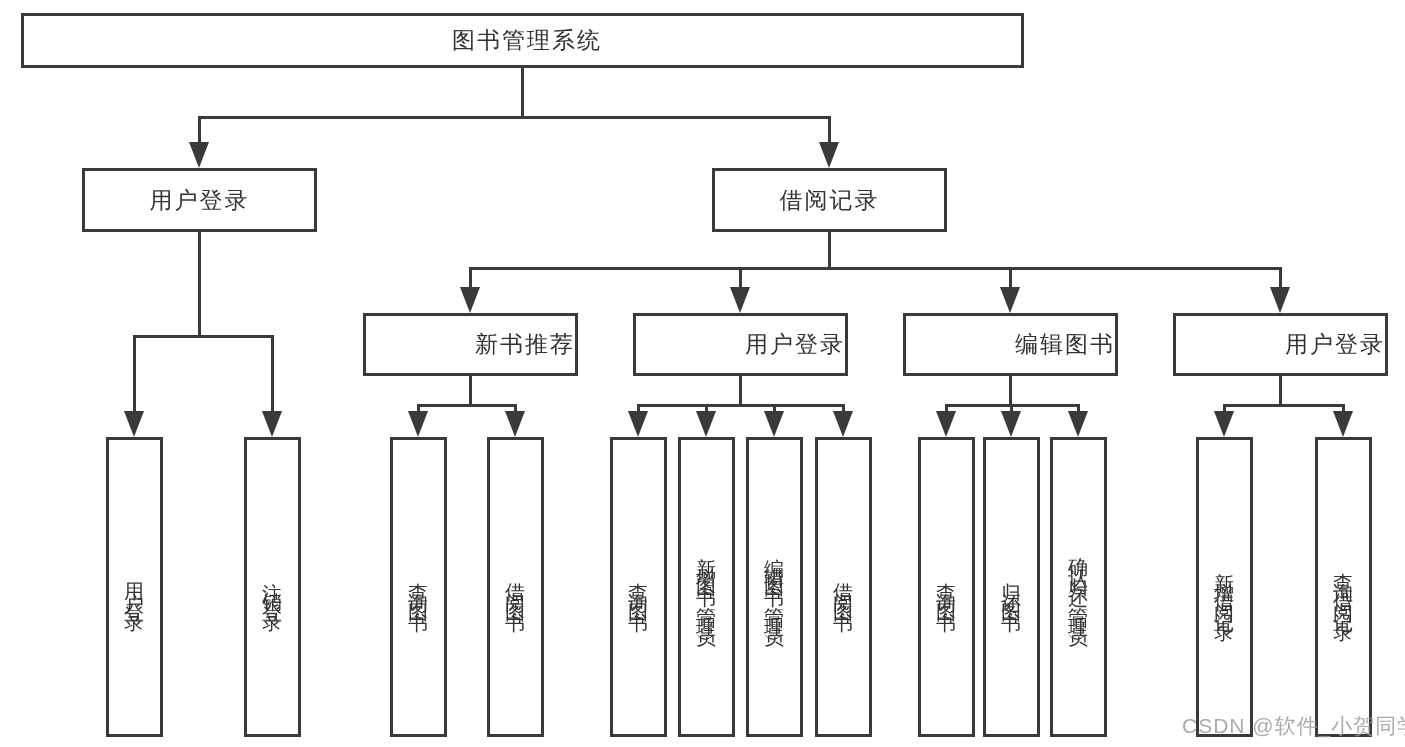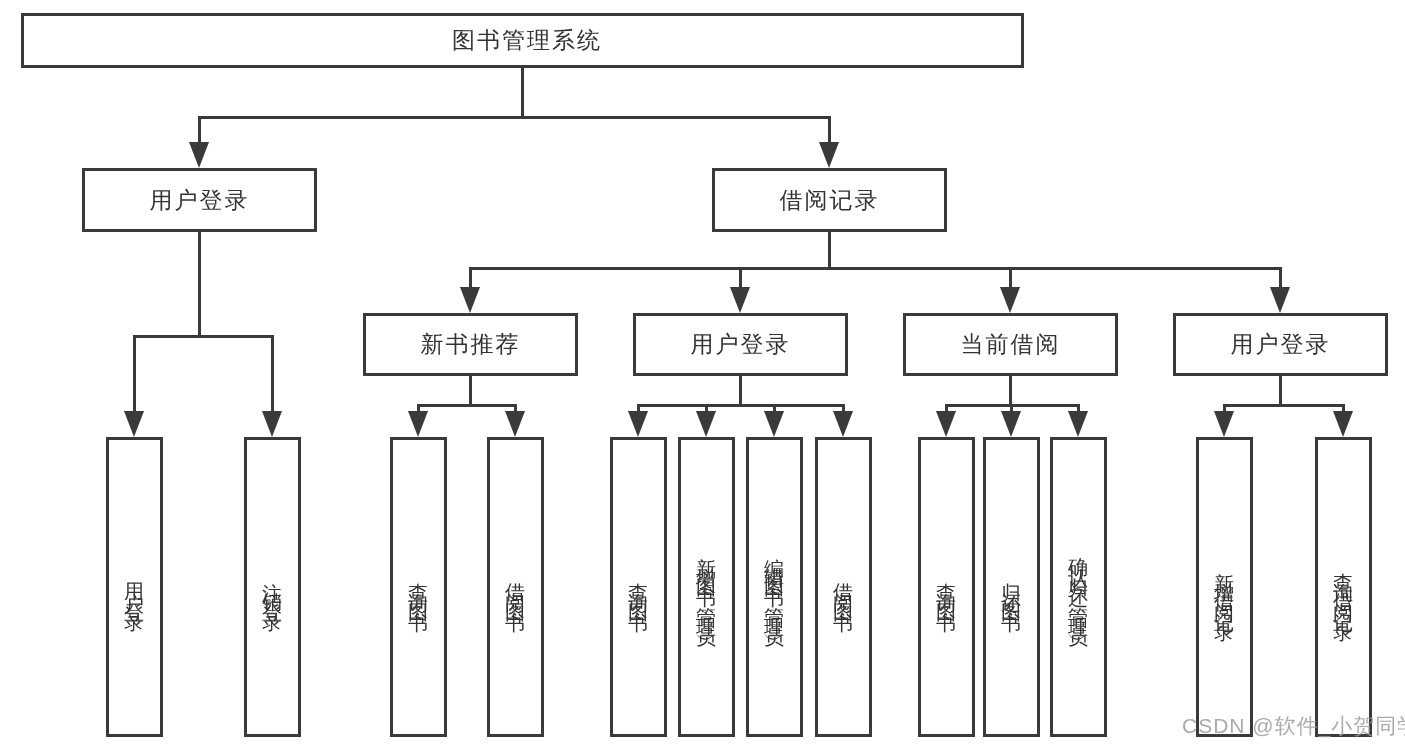--- a/index.html
+++ b/index.html
@@ -8,21 +8,21 @@
     font-family:"Liberation Sans","DejaVu Sans",sans-serif;overflow:hidden;
   }
   .node{
     position:absolute;box-sizing:border-box;border:3px solid #3a3a3a;background:#ffffff;
     display:flex;align-items:center;justify-content:center;color:#333333;
   }
   .hnode{font-size:23px;letter-spacing:2px;}
   .root{left:21px;top:13px;width:1003px;height:55px;padding-left:9px;}
   .l2a{left:82px;top:168px;width:235px;height:64px;}
   .l2b{left:712px;top:168px;width:235px;height:64px;}
-  .l3{top:313px;width:215px;height:63px;}
+  .l3{top:313px;width:215px;height:63px;justify-content:flex-end;}
   .leaf{top:437px;width:57px;height:300px;}
   .vtext{
     writing-mode:vertical-rl;text-orientation:mixed;
     font-size:20px;letter-spacing:10px;line-height:1.0;color:#333333;
   }
   .line{position:absolute;background:#3a3a3a;}
   .arrow{
     position:absolute;width:0;height:0;
     border-left:10px solid transparent;border-right:10px solid transparent;
     border-top:26px solid #3a3a3a;
@@ -103,21 +103,21 @@
     <span>借阅记录</span>
   </div>
 
   <div class="node hnode l3" style="left:363px">
     <span>新书推荐</span>
   </div>
   <div class="node hnode l3" style="left:633px">
     <span>用户登录</span>
   </div>
   <div class="node hnode l3" style="left:903px">
-    <span>当前借阅</span>
+    <span>编辑图书</span>
   </div>
   <div class="node hnode l3" style="left:1173px">
     <span>用户登录</span>
   </div>
 
   <div class="node leaf" style="left:106px">
     <span class="vtext">用户登录</span>
   </div>
   <div class="node leaf" style="left:244px">
     <span class="vtext">注销登录</span>

